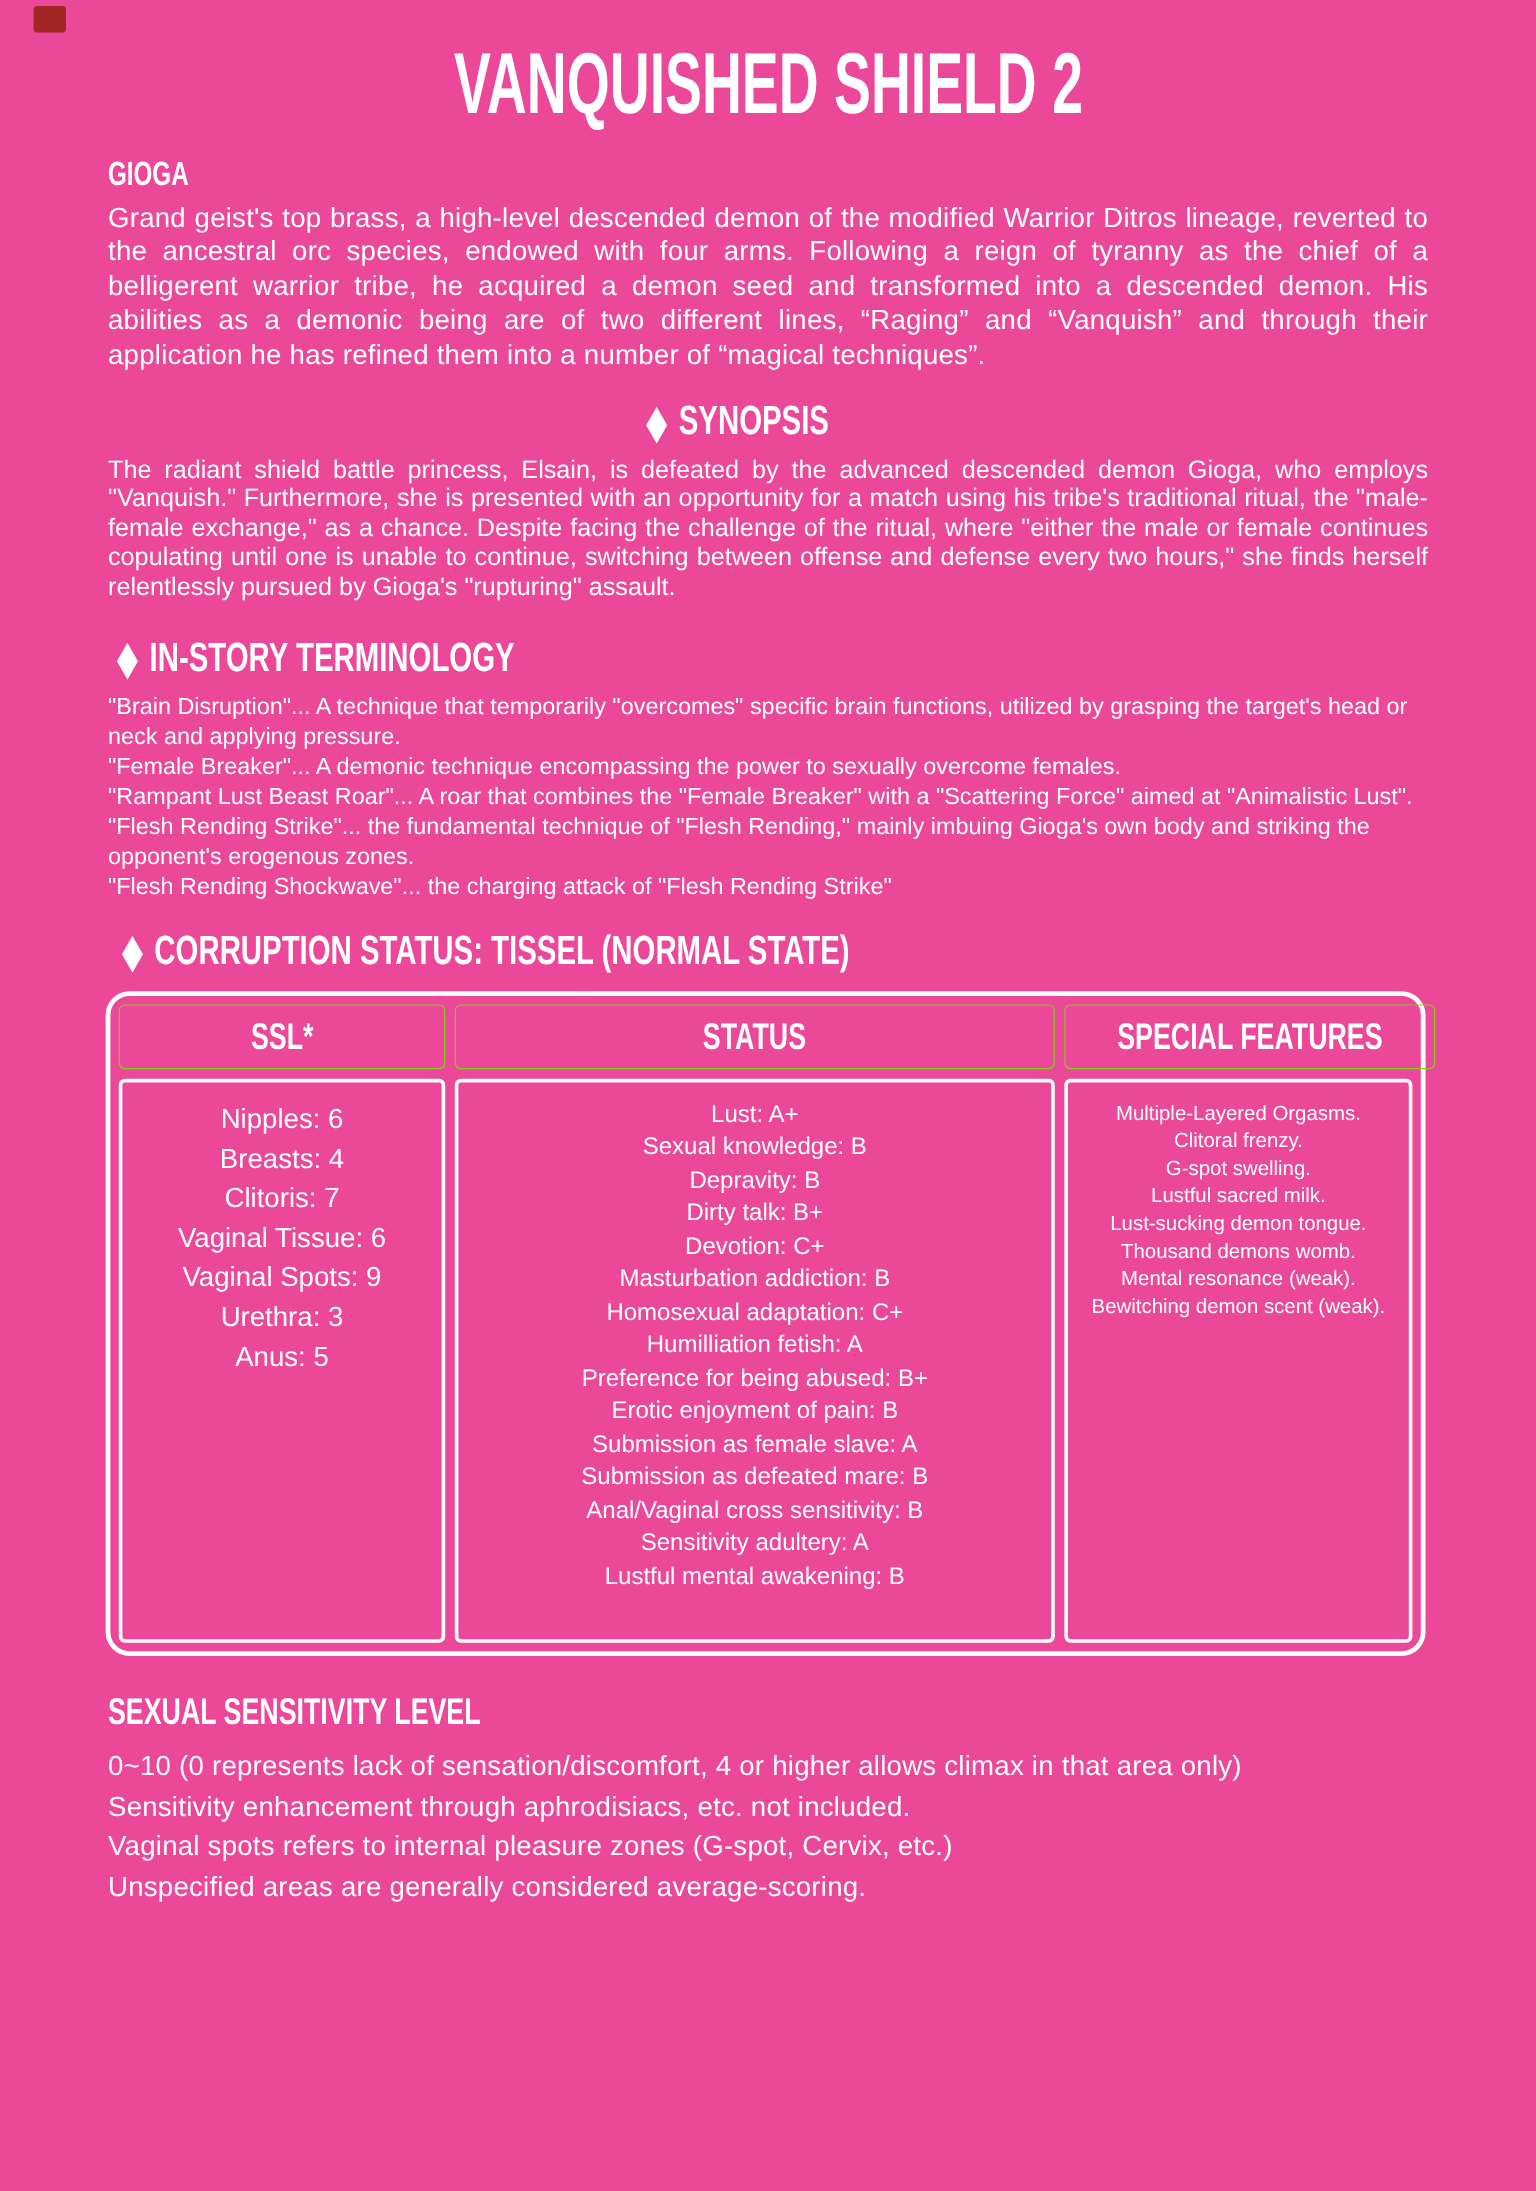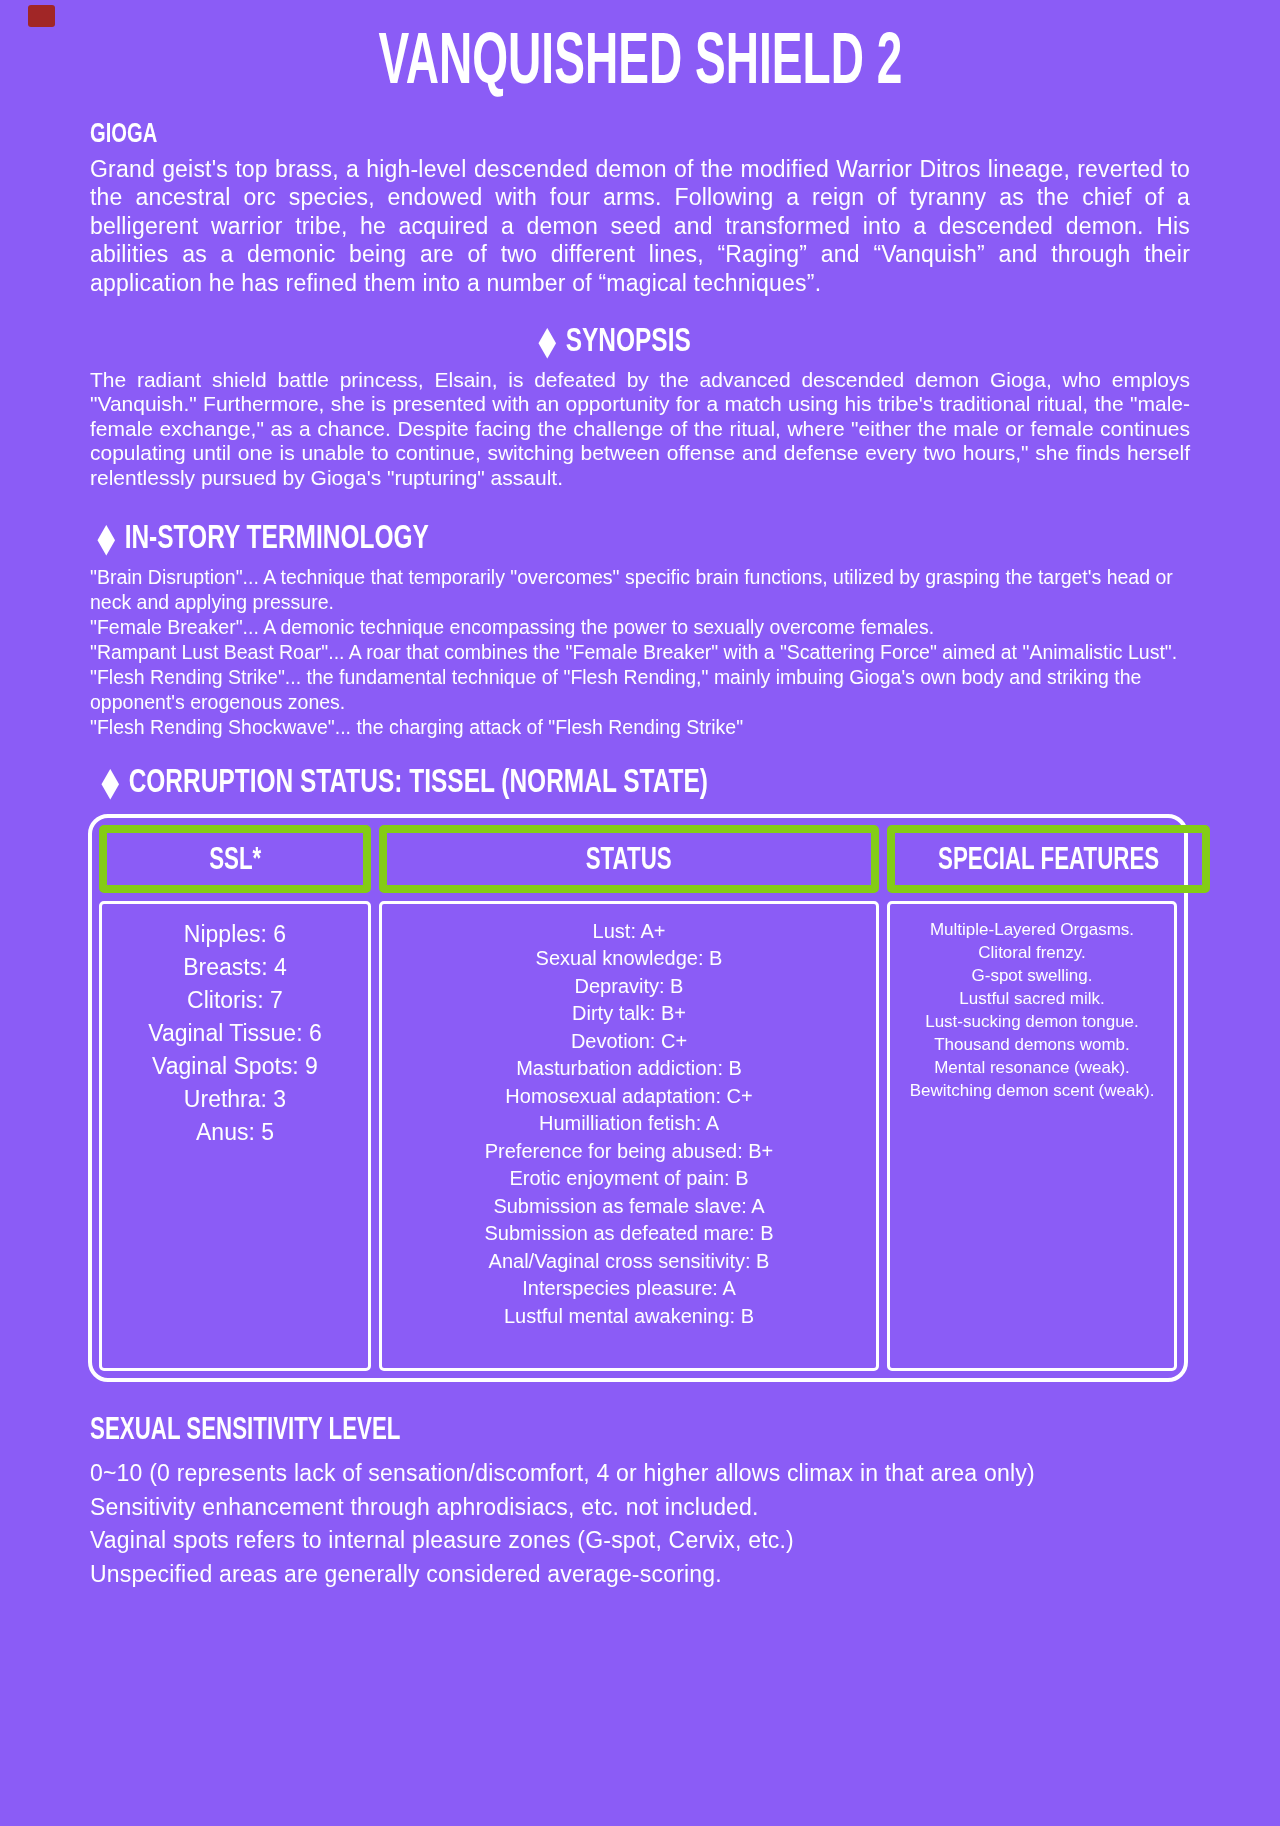--- a/index.html
+++ b/index.html
@@ -1,25 +1,25 @@
 <!DOCTYPE html>
 <html><head>
 <meta charset="utf-8">
 <style>
   html, body { margin: 0; padding: 0; background: #000; }
   .page {
     position: relative;
     width: 1280px;
     height: 1826px;
     margin: 0 auto;
-    background: #8b5cf6;
+    background: #ec4899;
     color: #fff;
     font-family: "Liberation Sans", sans-serif;
     box-sizing: border-box;
-    padding: 4px 90px;
+    padding: 16px 90px;
     overflow: hidden;
   }
   .red-mark {
     position: absolute;
     left: 28px;
     top: 5px;
     width: 27px;
     height: 22px;
     background: #a12626;
     border-radius: 3px;
@@ -88,21 +88,21 @@
     width: 1100px;
     margin-left: -2px;
   }
   .t-head, .t-body {
     display: grid;
     grid-template-columns: 272px 500px 1fr;
     gap: 8px;
   }
   .t-head { margin-bottom: 8px; }
   .th {
-    border: 8px solid #84cc16;
+    border: 1px solid #84cc16;
     border-radius: 5px;
     height: 52px;
     display: flex;
     align-items: center;
     justify-content: center;
     font-size: 31px;
   }
   .th .cond { transform: scaleX(0.72); transform-origin: center; }
   .td {
     border: 3px solid #fff;
@@ -198,21 +198,21 @@
           <div>Dirty talk: B+</div>
           <div>Devotion: C+</div>
           <div>Masturbation addiction: B</div>
           <div>Homosexual adaptation: C+</div>
           <div>Humilliation fetish: A</div>
           <div>Preference for being abused: B+</div>
           <div>Erotic enjoyment of pain: B</div>
           <div>Submission as female slave: A</div>
           <div>Submission as defeated mare: B</div>
           <div>Anal/Vaginal cross sensitivity: B</div>
-          <div>Interspecies pleasure: A</div>
+          <div>Sensitivity adultery: A</div>
           <div>Lustful mental awakening: B</div>
         </div>
       <div class="td col-features">
           <div>Multiple-Layered Orgasms.</div>
           <div>Clitoral frenzy.</div>
           <div>G-spot swelling.</div>
           <div>Lustful sacred milk.</div>
           <div>Lust-sucking demon tongue.</div>
           <div>Thousand demons womb.</div>
           <div>Mental resonance (weak).</div>

